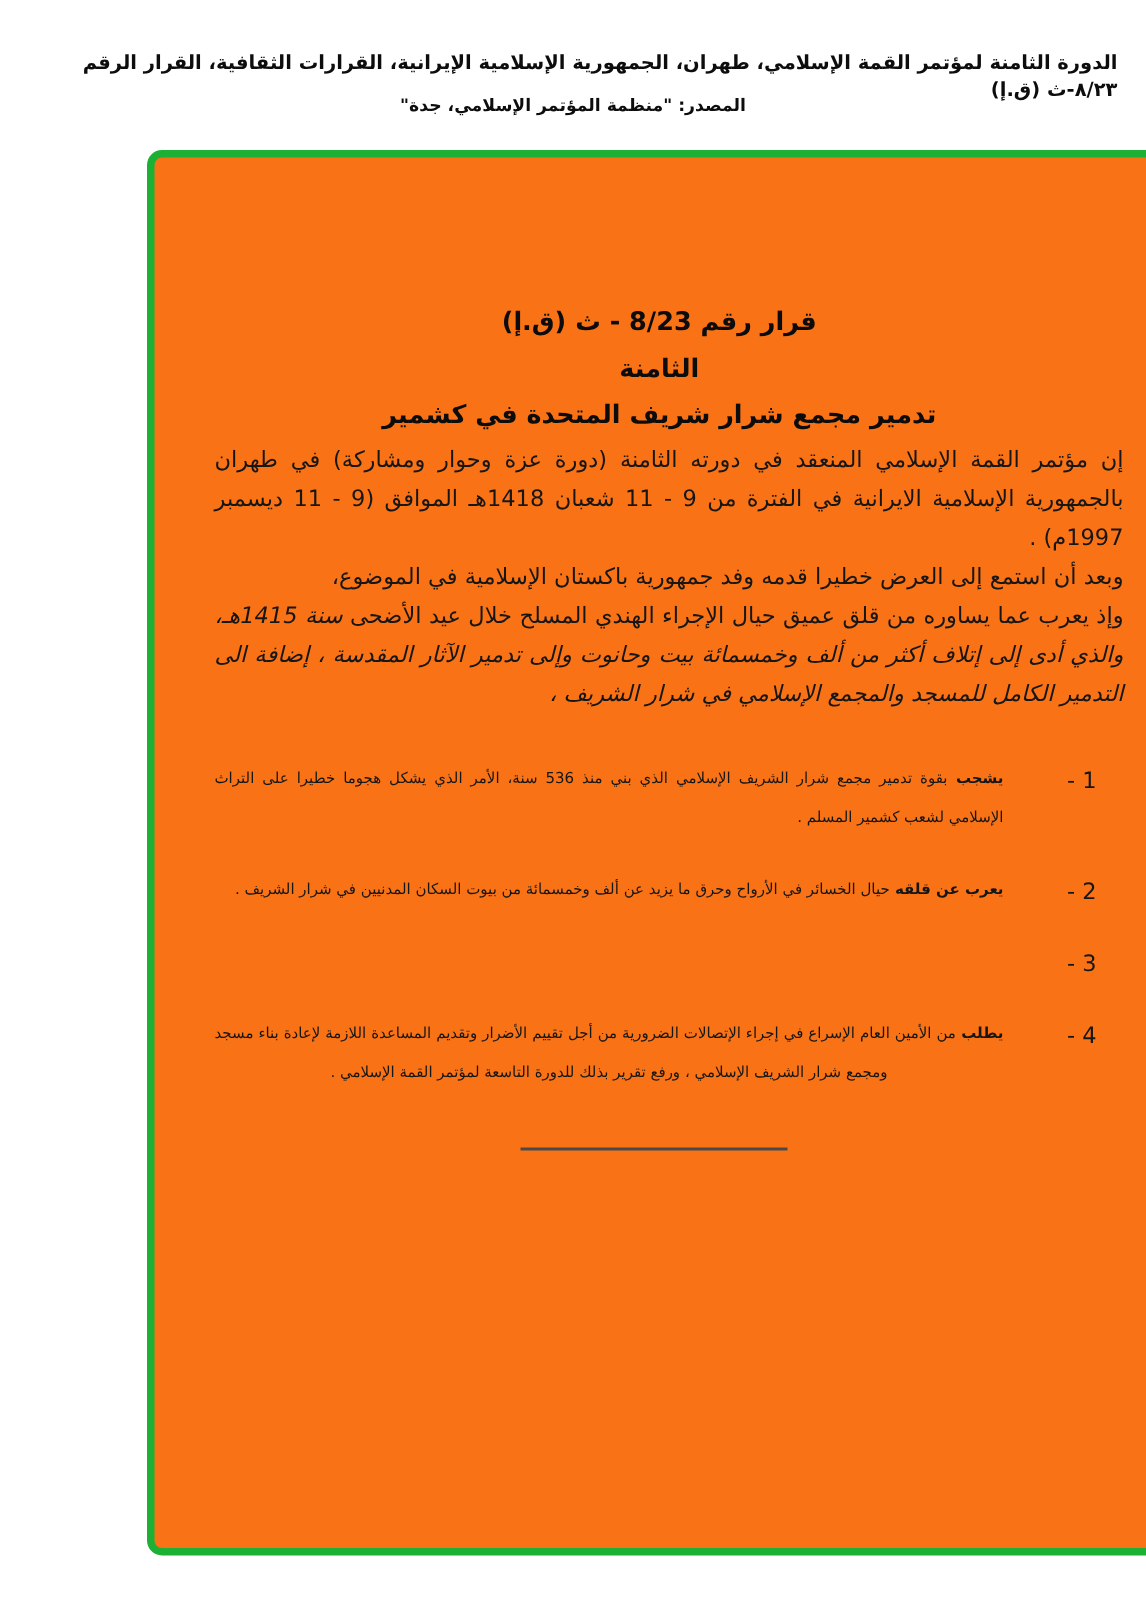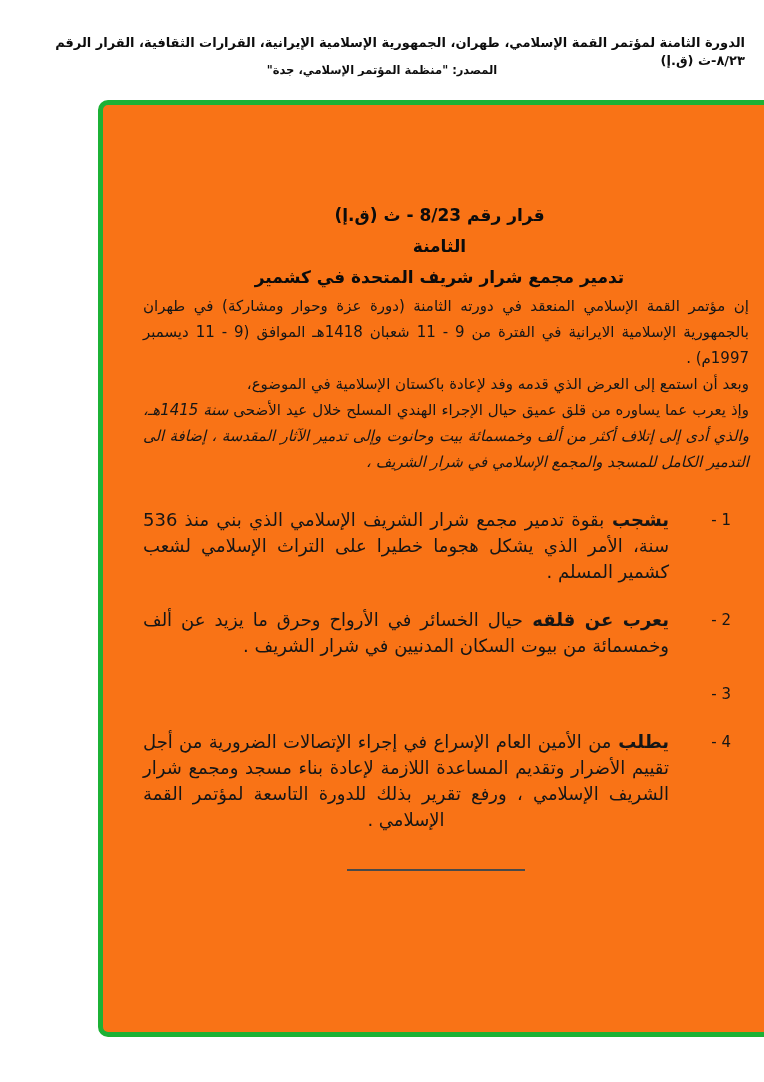--- a/index.html
+++ b/index.html
@@ -67,21 +67,21 @@
     flex:0 0 80px;
     box-sizing:border-box;
     padding-right:18px;
     font-size:15px;
     line-height:26px;
     white-space:nowrap;
     color:#161616;
   }
   .item .body{
     flex:1;
-    font-size:18px;
+    font-size:10px;
     line-height:26px;
     text-align:justify;
     text-align-last:right;
     color:#161616;
   }
   .item .body .lead{font-weight:bold;}
   .item3 .body,.item4 .body{text-align-last:center;}
   
   .divider{
     width:178px;
@@ -104,21 +104,21 @@
     <div class="title-block">
       <div>قرار رقم 8/23 - ث (ق.إ)</div>
       <div>الثامنة</div>
       <div>تدمير مجمع شرار شريف المتحدة في كشمير</div>
     </div>
 
     <div class="textcol">
 
       <p class="para p1"><b class="lead"></b><span>إن مؤتمر القمة الإسلامي المنعقد في دورته الثامنة (دورة عزة وحوار ومشاركة) في طهران بالجمهورية الإسلامية الايرانية في الفترة من 9 - 11 شعبان 1418هـ الموافق (9 - 11 ديسمبر 1997م) .</span></p>
 
-      <p class="para p2"><b class="lead">وبعد أن استمع </b><span>إلى العرض الذي قدمه وفد لإعادة باكستان الإسلامية في الموضوع،</span></p>
+      <p class="para p2"><b class="lead">وبعد أن استمع </b><span>إلى العرض خطيرا قدمه وفد جمهورية باكستان الإسلامية في الموضوع،</span></p>
 
       <p class="para p3"><b class="lead">وإذ يعرب </b><span>عما يساوره من قلق عميق حيال الإجراء الهندي المسلح خلال عيد الأضحى </span><span class="italic">سنة 1415هـ، والذي أدى إلى إتلاف أكثر من ألف وخمسمائة بيت وحانوت وإلى تدمير الآثار المقدسة ، إضافة الى التدمير الكامل للمسجد والمجمع الإسلامي في شرار الشريف ،</span></p>
 
       <div class="items">
 
         <div class="item item1">
           <div class="marker">1 -</div>
           <div class="body"><b class="lead">يشجب </b><span>بقوة تدمير مجمع شرار الشريف الإسلامي الذي بني منذ 536 سنة، الأمر الذي يشكل هجوما خطيرا على التراث الإسلامي لشعب كشمير المسلم .</span></div>
         </div>
 

